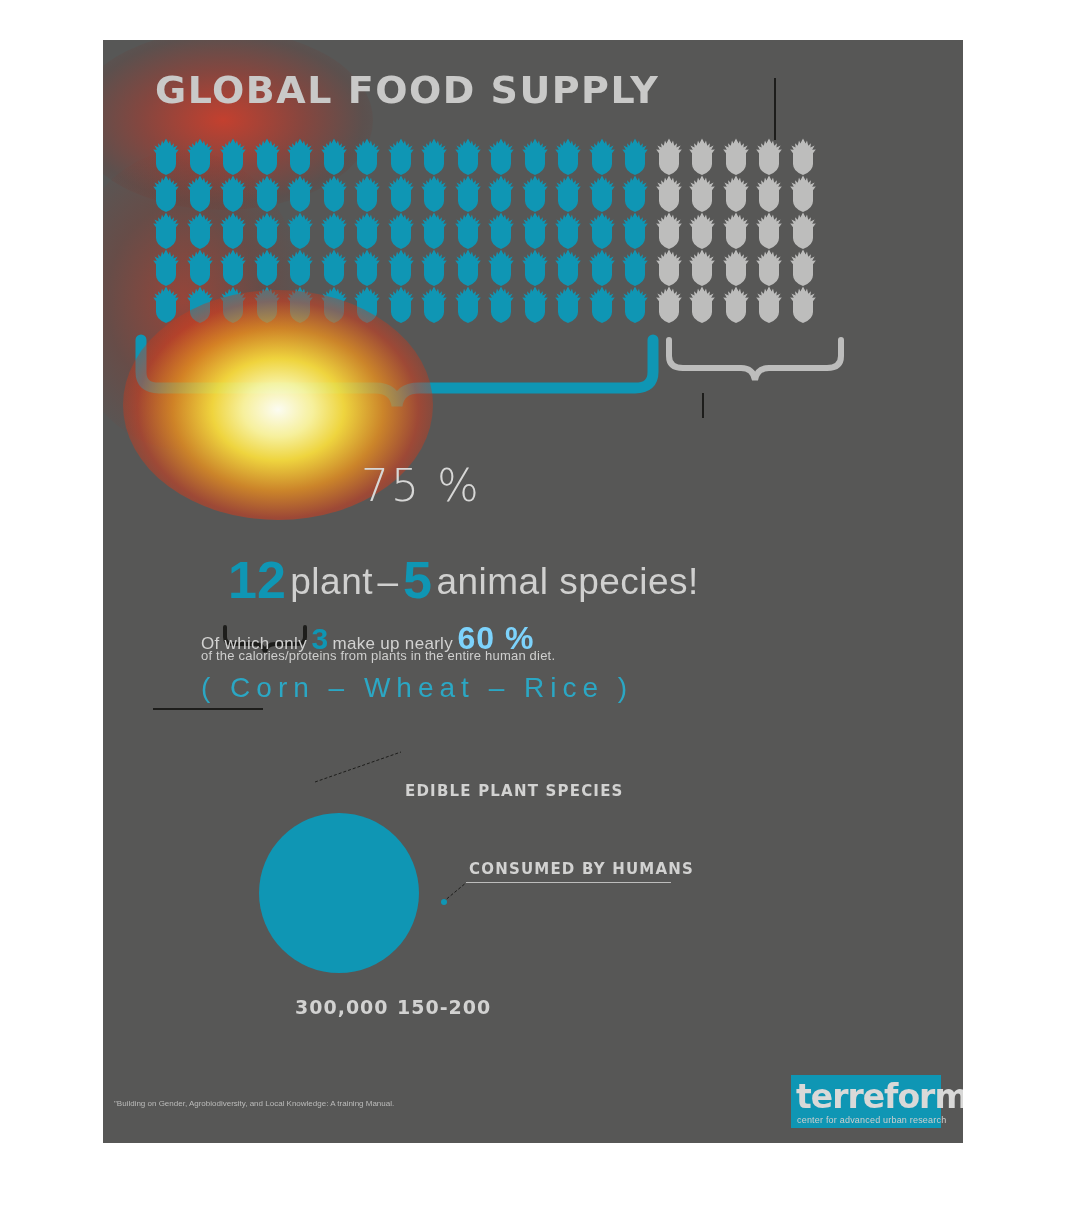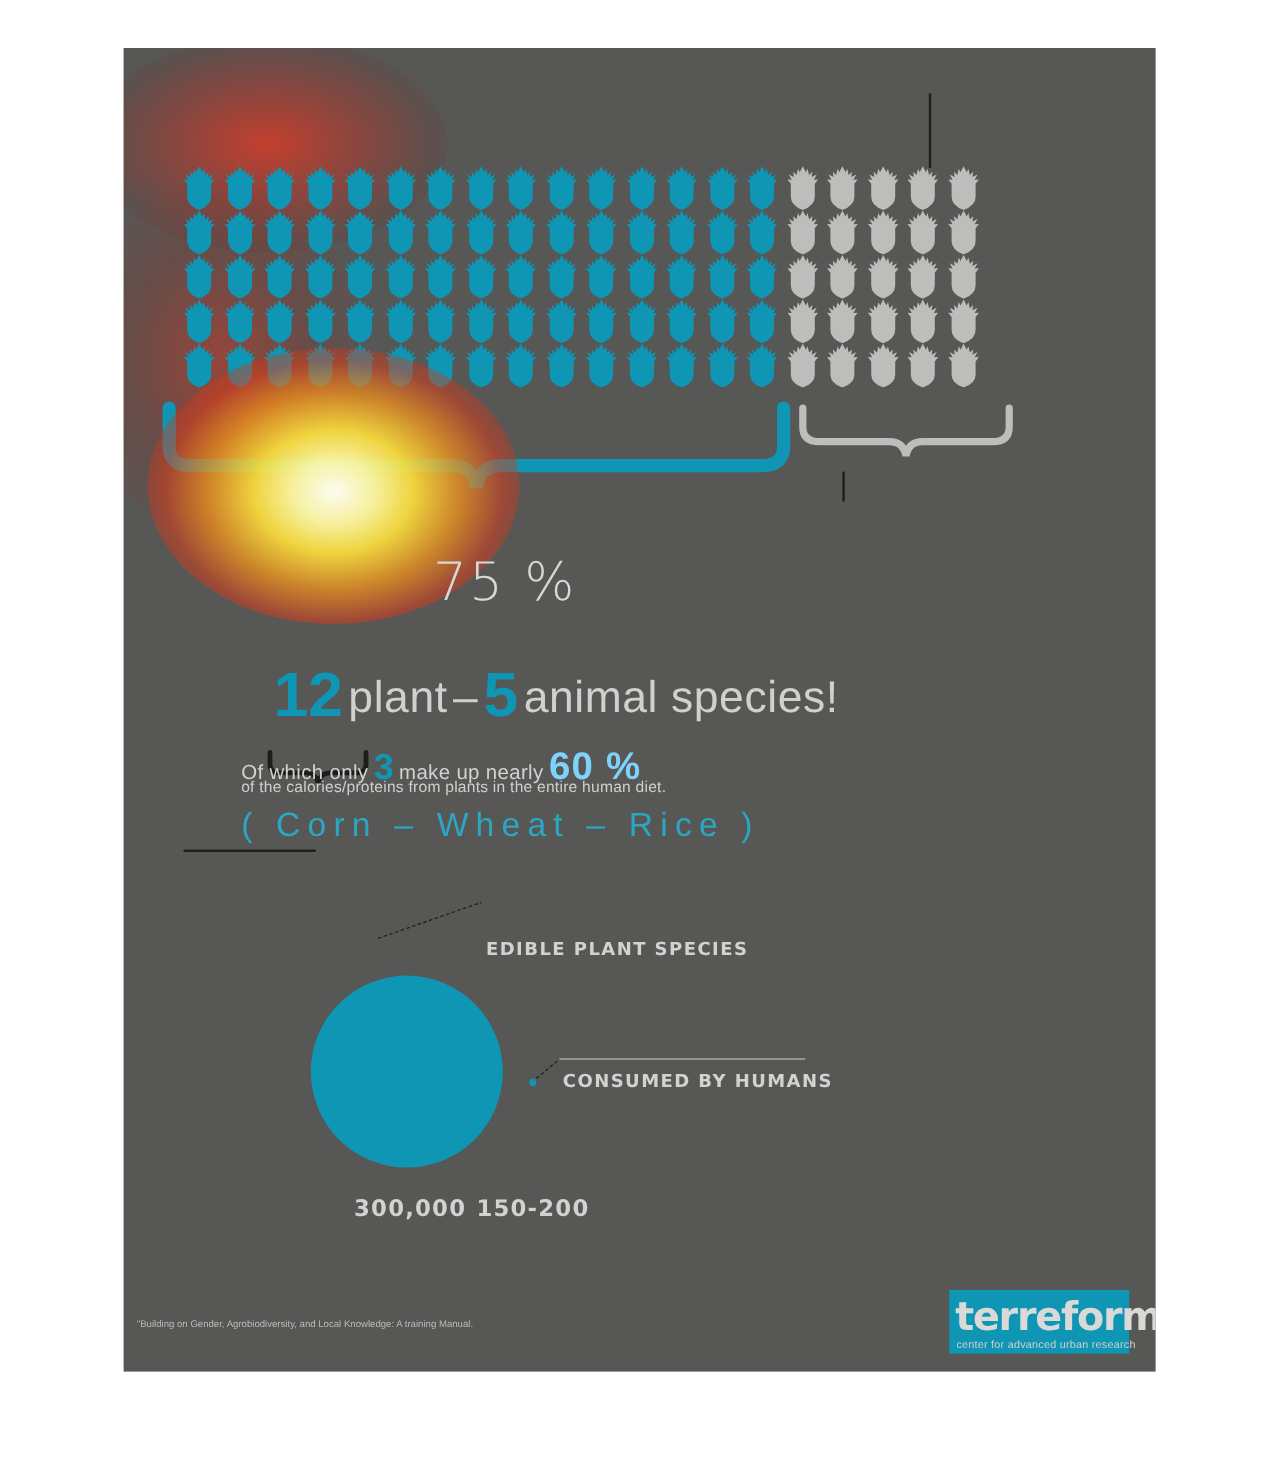--- a/index.html
+++ b/index.html
@@ -73,21 +73,21 @@
   
   #bigcircle{position:absolute; left:156px; top:773px; width:160px; height:160px;
              border-radius:50%; background:#0f96b4;}
   #smallcircle{position:absolute; left:338px; top:859px; width:6px; height:6px;
                border-radius:50%; background:#0f96b4;}
   .callout-label{
     position:absolute; font-size:15px; font-weight:bold; color:#d2d2d1;
     letter-spacing:1.2px; font-family:"DejaVu Sans",sans-serif; white-space:nowrap;
   }
   #lbl-edible{left:302px; top:742px;}
-  #lbl-consumed{left:366px; top:852px;}
+  #lbl-consumed{left:366px; top:820px;}
   .callout-rule{position:absolute; height:1px; background:#bdbdbc;}
   #rule-consumed{left:363px; top:842px; width:205px;}
 
   .valnum{position:absolute; font-size:19px; font-weight:bold; color:#d2d2d1;
           letter-spacing:1px; font-family:"DejaVu Sans",sans-serif;}
   #val-300{left:192px; top:956px;}
   #val-150{left:294px; top:956px;}
 
   
   #footnote{position:absolute; left:11px; top:1058px; font-size:8px; line-height:11px;
@@ -100,20 +100,21 @@
             letter-spacing:.2px; white-space:nowrap;}
 </style>
 </head>
 <body>
 
 <div id="poster">
 
   <div class="glow glow-title"></div>
   <div class="glow glow-side"></div>
 
+  <div id="title">GLOBAL FOOD SUPPLY</div>
 
   <div id="grid">
       <div class="row">
         <div class="seed" style="left: 0px;">
           <svg viewBox="0 0 26 37">
             <path d="M13 0.5 L15.6 5.5 L17 2.6 L18.2 7.8 L21 5.2 L20.4 9.6 L24.6 7.4 L22.2 11.8 L25.8 11.6 L23 15.2 L23 26 Q23 33.4 13 37 Q3 33.4 3 26 L3 15.2 L0.2 11.6 L3.8 11.8 L1.4 7.4 L5.6 9.6 L5 5.2 L7.8 7.8 L9 2.6 L10.4 5.5 Z" fill="#0f96b4"></path>
           </svg>
         </div>
         <div class="seed" style="left: 33.5px;">
           <svg viewBox="0 0 26 37">

